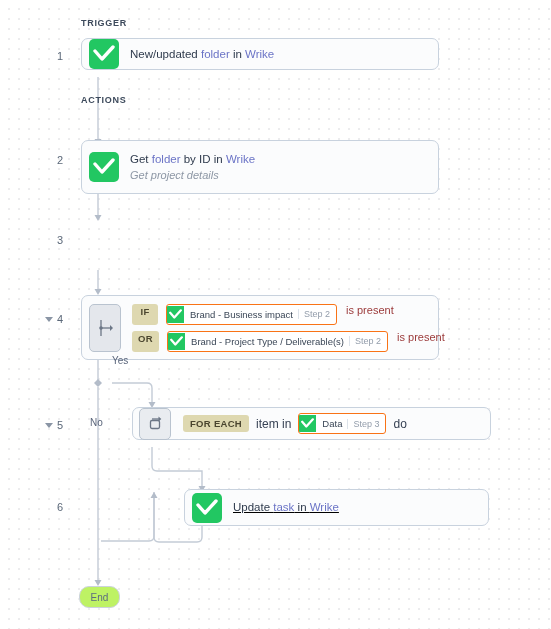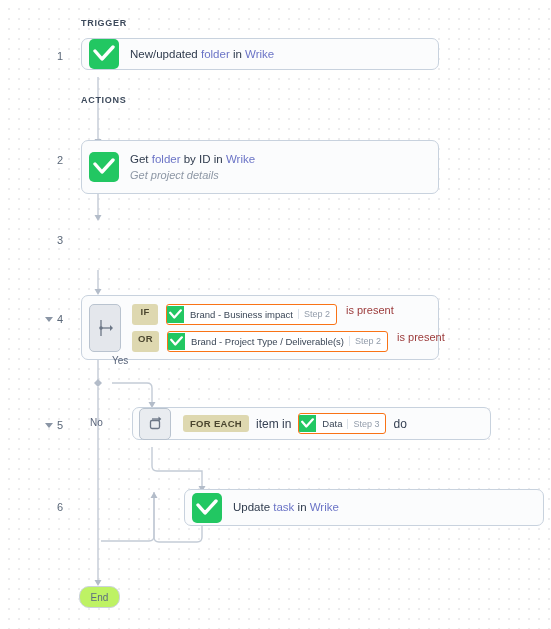--- a/index.html
+++ b/index.html
@@ -367,21 +367,21 @@
             <path d="M2 6 L9 14 L20 2" stroke="#ffffff" stroke-width="3.8" fill="none" stroke-linecap="round" stroke-linejoin="round"></path>
           </svg>
         </div>
         <div class="chip-name">Data</div>
         <div class="chip-step">Step 3</div>
       </div>
       <div class="loop-txt">do</div>
     </div>
   </div>
 
-  <div class="card" style="left:165px; top:489px; width:360px; height:37px;">
+  <div class="card" style="left:165px; top:489px; width:305px; height:37px;text-decoration:underline;">
     <div class="app-tile" style="margin-left:7px;">
       <svg width="22" height="18" viewBox="0 0 22 18">
         <path d="M2 6 L9 14 L20 2" stroke="#ffffff" stroke-width="3.4" fill="none" stroke-linecap="round" stroke-linejoin="round"></path>
       </svg>
     </div>
     <div class="text-col">
       <div class="title">
         <span>Update </span><span class="lnk">task</span><span> in </span><span class="lnk">Wrike</span>
       </div>
     </div>

